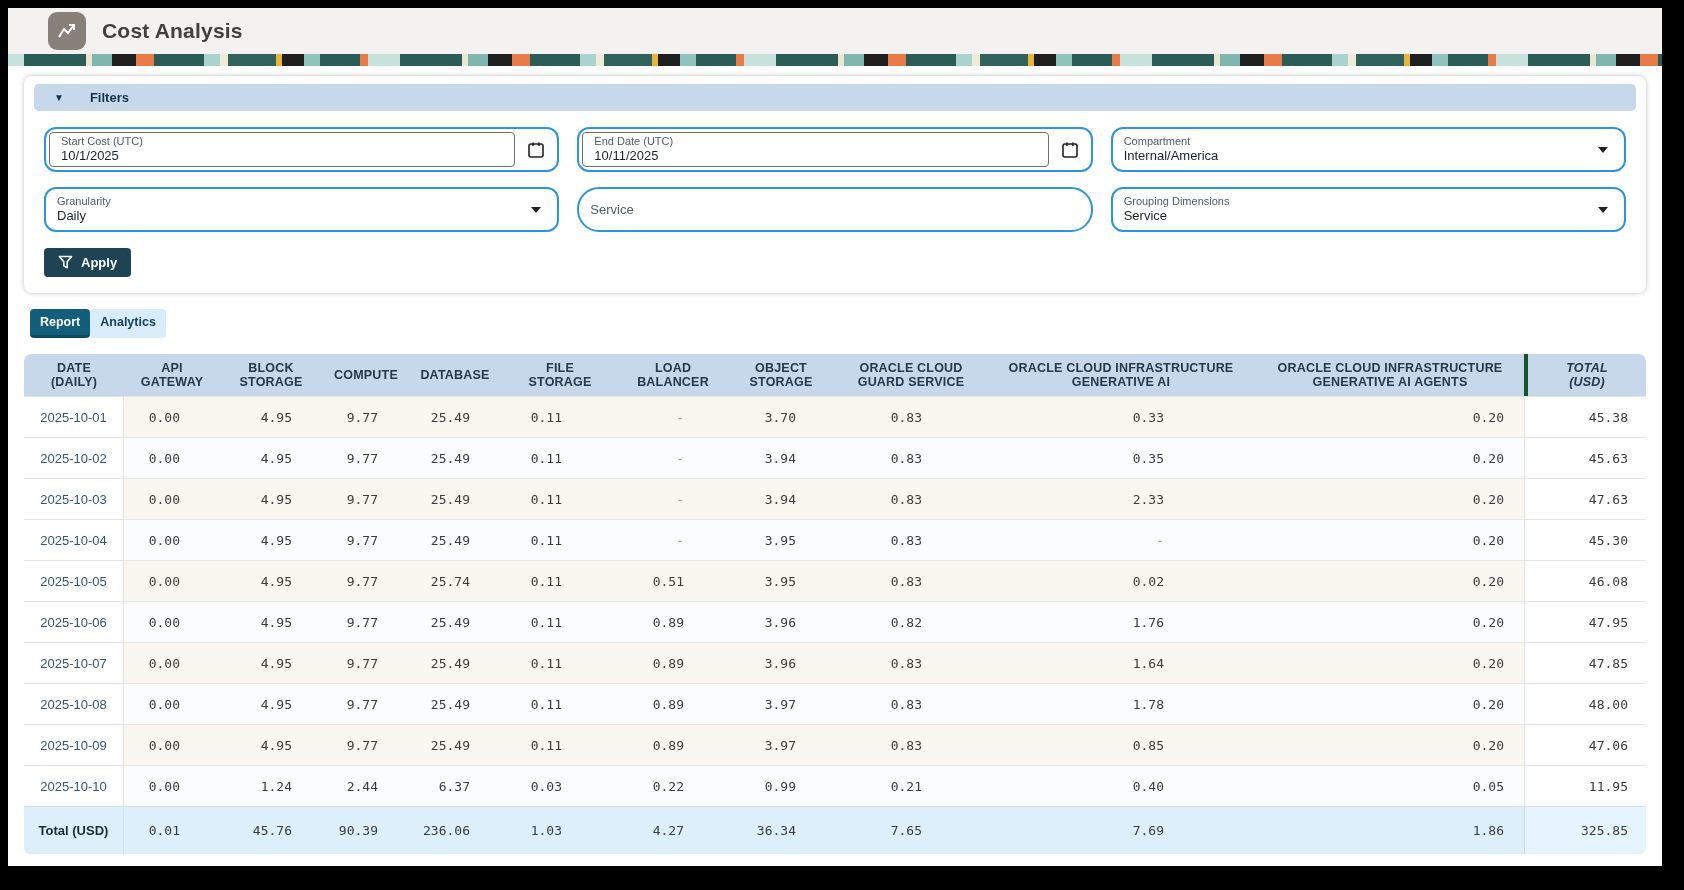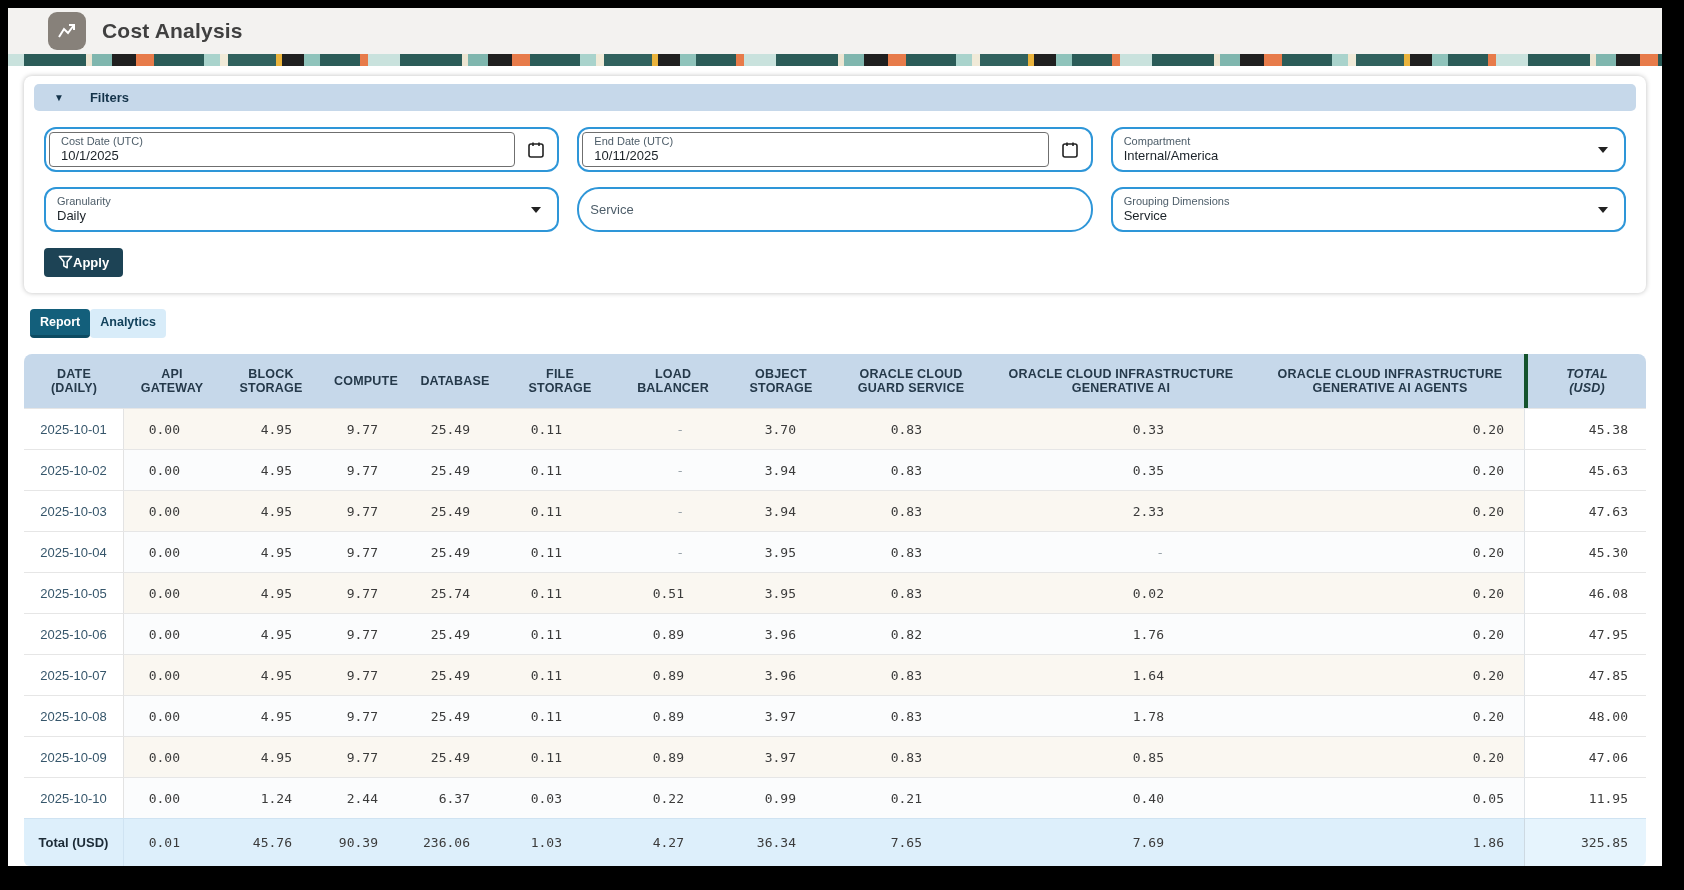--- a/index.html
+++ b/index.html
@@ -34,31 +34,31 @@
   .field { border:2px solid #2e96d8; border-radius:12px; height:45px; position:relative; background:#fff; display:flex; align-items:center; }
   .field .texts { padding-left:11px; display:flex; flex-direction:column; justify-content:center; flex:1; min-width:0; }
   .field-label { font-size:11px; color:#4d5d69; line-height:13px; }
   .field-value { font-size:13px; color:#1b2228; line-height:16px; }
   .field.datepick .inner { flex:1; border:1px solid #6f6f6f; border-radius:4px; margin:3px 0 3px 3px; height:35px; display:flex; align-items:center; }
   .cal-btn { width:42px; height:100%; display:flex; align-items:center; justify-content:center; background:transparent; border:none; cursor:pointer; }
   .dd-caret { width:0; height:0; border-left:5px solid transparent; border-right:5px solid transparent; border-top:6px solid #222; margin-right:16px; }
   .field.pill { border-radius:22px; }
   .field.pill .field-label { font-size:13px; color:#4d5d69; }
 
-  .apply-btn { margin:16px 0 0 10px; height:29px; background:#1d4355; border:none; border-radius:4px; color:#fff; font-weight:bold; font-size:13px; font-family:"Liberation Sans",sans-serif; display:inline-flex; align-items:center; padding:0 14px; cursor:pointer; }
+  .apply-btn { margin:16px 0 0 10px; height:29px; background:#1d4355; border:none; border-radius:4px; color:#fff; font-weight:bold; font-size:13px; font-family:"Liberation Sans",sans-serif; display:inline-flex; align-items:center; gap:8px; padding:0 14px; cursor:pointer; }
 
   
   .tabs { margin:16px 0 0 6px; display:flex; }
   .tab { font-size:12.5px; font-weight:bold; padding:6px 10px; border-radius:4px; cursor:pointer; }
   .tab.active { background:#135f7b; color:#fff; border-bottom:3px solid #0c4a61; }
   .tab.inactive { background:#d8ecf9; color:#13425c; }
 
   
   table.report { margin-top:16px; border-collapse:separate; border-spacing:0; table-layout:fixed; width:1622px; }
-  th { background:#c6d8ea; color:#25394a; font-size:12.5px; font-weight:bold; text-align:center; vertical-align:middle; height:54px; white-space:pre-line; letter-spacing:.2px; }
+  th { background:#c6d8ea; color:#25394a; font-size:12.5px; font-weight:bold; text-align:center; vertical-align:middle; height:42px; white-space:pre-line; letter-spacing:.2px; }
   th:first-child { border-top-left-radius:8px; }
   th:last-child { border-top-right-radius:8px; border-left:4px solid #14532d;font-style:italic; }
   td { height:41px; border-top:1px solid #e6e6e6; font-size:13px; vertical-align:middle; }
   tr.r-odd td { background:#faf7f1; }
   tr.r-even td { background:#fbfcfd; }
   td.date-cell { background:#fff !important; border-right:1px solid #e3e3e3; color:#36566b; text-align:center; }
   td.num { font-family:"DejaVu Sans Mono", monospace; color:#3b3b3b; text-align:right; }
   td.dash { color:#9aa4ab; }
   td.total-col { background:#fff !important; border-left:1px solid #dfe3e7; }
   
@@ -101,21 +101,21 @@
       <div class="filters-bar">
         <span class="filters-caret">▼</span>
         <span class="filters-label">Filters</span>
       </div>
 
       <div class="fields-grid">
 
         <div class="field datepick">
           <div class="inner">
             <div class="texts">
-              <span class="field-label">Cost Date (UTC)</span>
+              <span class="field-label">Start Cost (UTC)</span>
               <span class="field-value">10/1/2025</span>
             </div>
           </div>
           <button class="cal-btn">
             <svg width="20" height="20" viewBox="0 0 20 20" fill="none">
               <rect x="3" y="4" width="14" height="13" rx="2" stroke="#222" stroke-width="1.6"></rect>
               <line x1="7" y1="2.5" x2="7" y2="6" stroke="#222" stroke-width="1.6"></line>
               <line x1="13" y1="2.5" x2="13" y2="6" stroke="#222" stroke-width="1.6"></line>
             </svg>
           </button>

